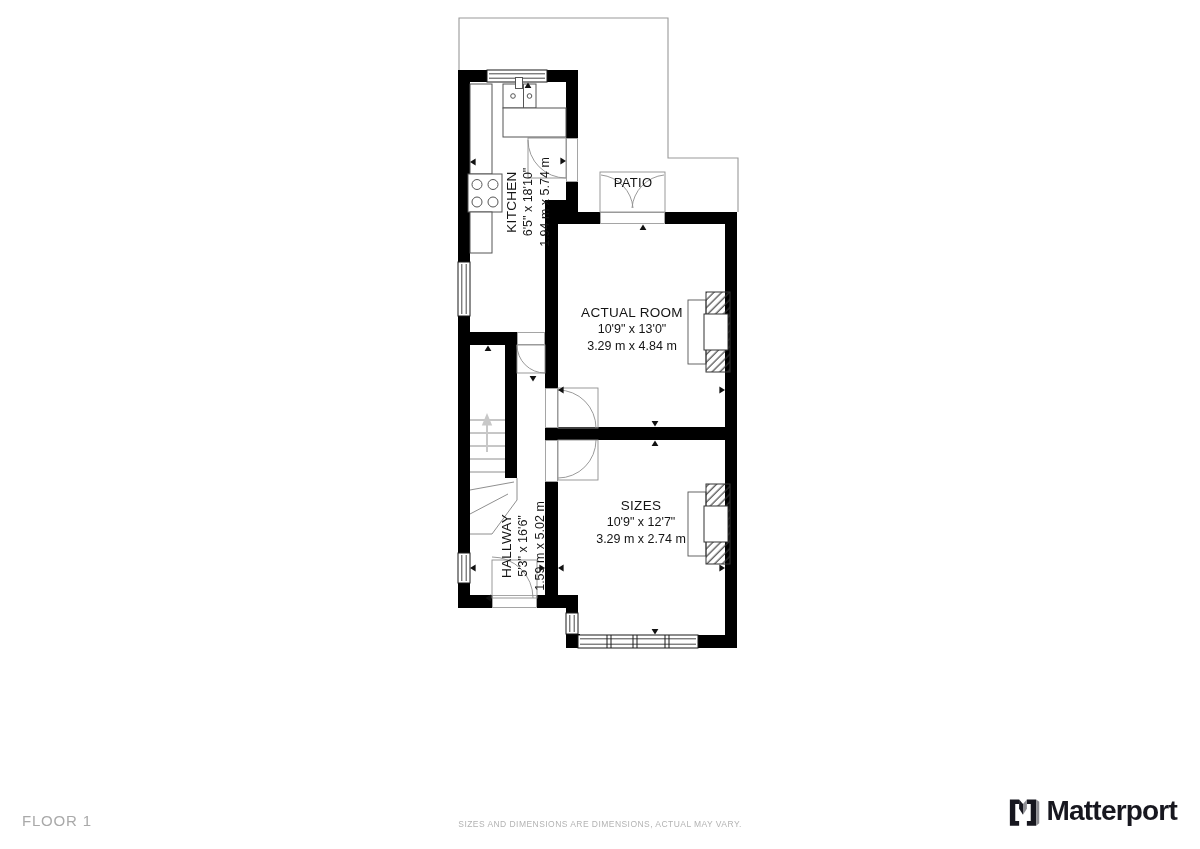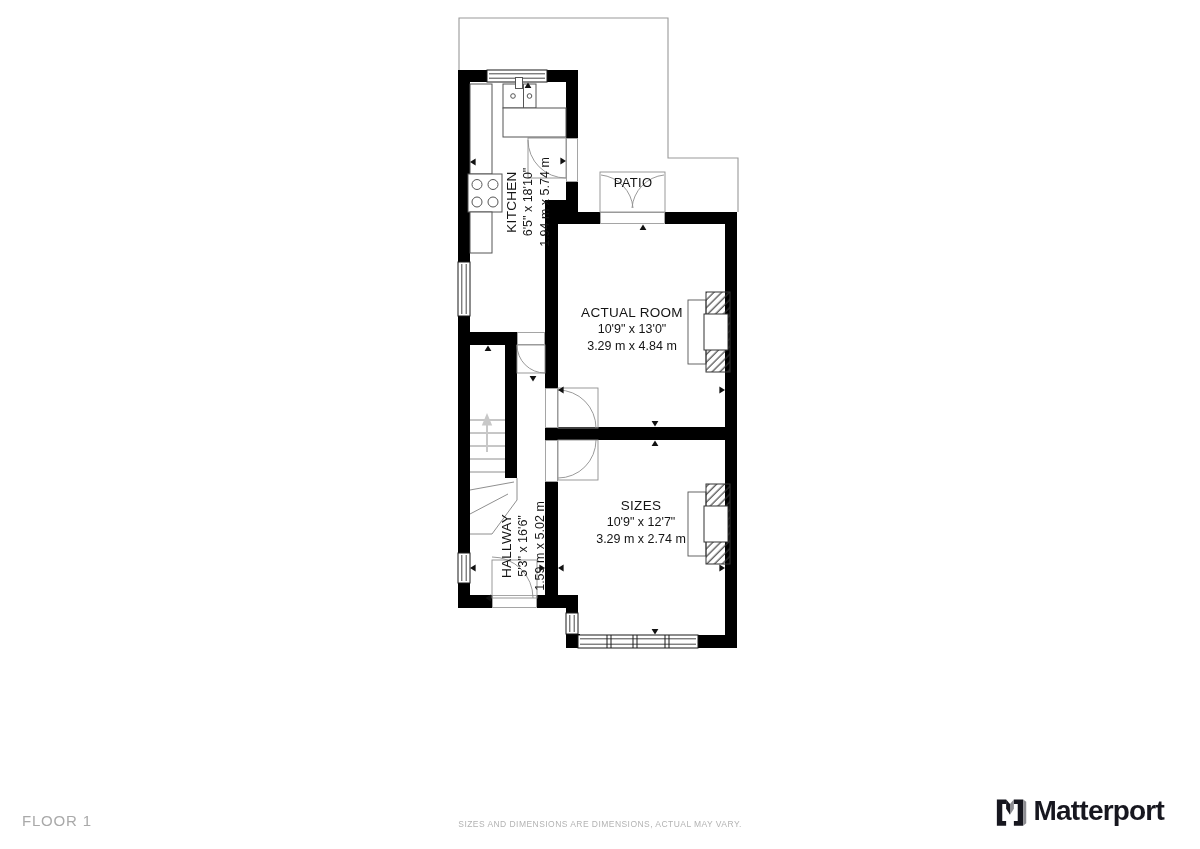--- a/index.html
+++ b/index.html
@@ -17,21 +17,21 @@
   .room-dim{font-size:12.5px;}
   .patio-label{font-size:13px;}
   .floor-label{
     position:absolute;left:22px;top:812px;font-size:15px;color:#a9a9a9;letter-spacing:0.8px;
   }
   .disclaimer{
     position:absolute;left:50%;top:819px;transform:translateX(-50%);
     font-size:8.5px;color:#b3b3b3;letter-spacing:0.45px;
   }
   .brand{
-    position:absolute;right:36px;top:794px;display:flex;align-items:center;gap:7px;justify-content:space-between;
+    position:absolute;right:23px;top:794px;display:flex;align-items:center;gap:7px;justify-content:space-between;
   }
   .brand-word{
     font-size:28px;font-weight:700;color:#17171f;letter-spacing:-0.8px;line-height:34px;
   }
 </style>
 </head>
 <body>
 
 <div class="stage">
 

